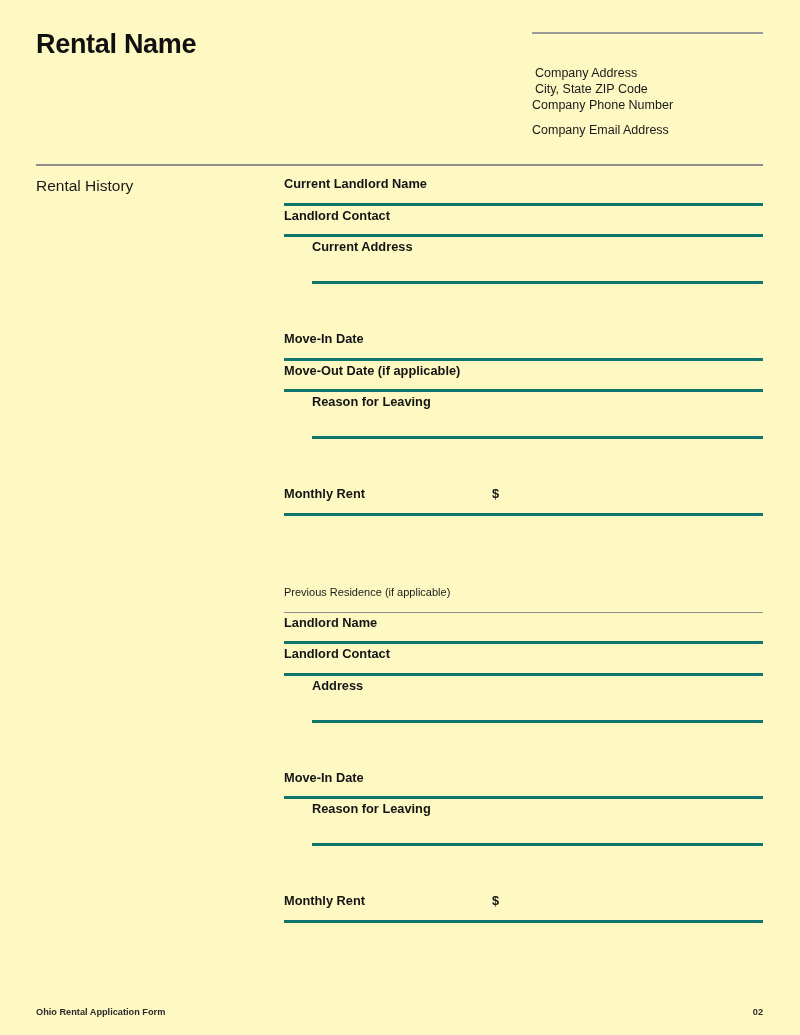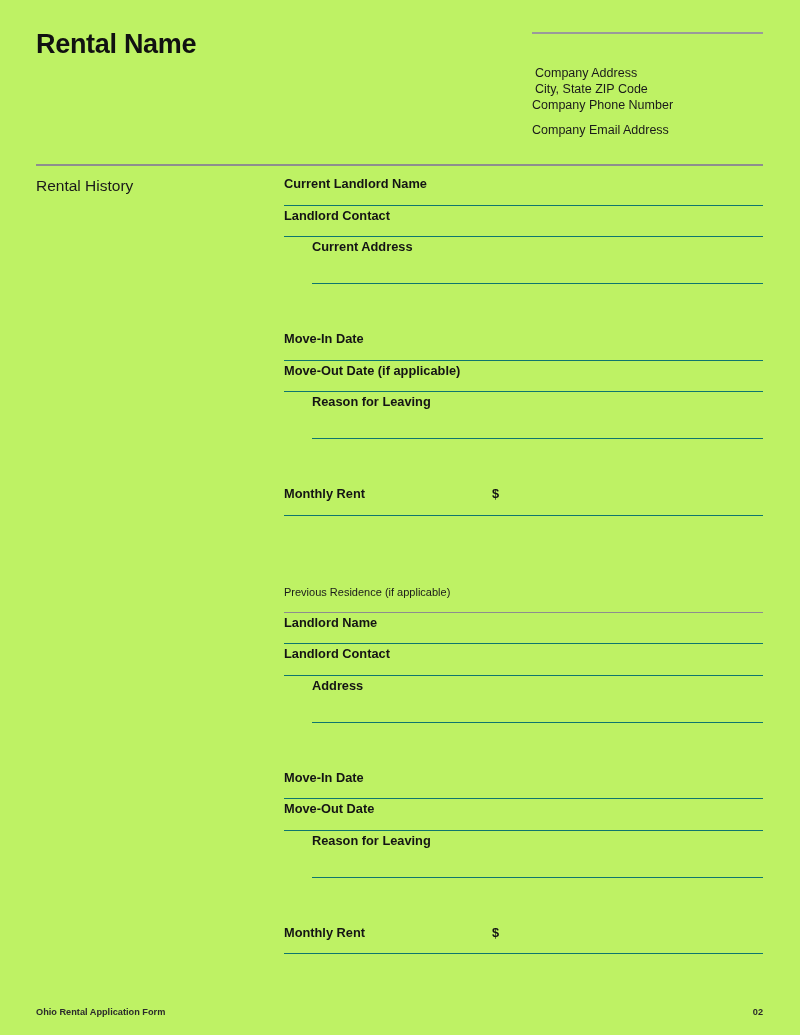--- a/index.html
+++ b/index.html
@@ -10,21 +10,21 @@
   body {
     font-family: "Liberation Sans", sans-serif;
     color: #1a1a1a;
     -webkit-font-smoothing: antialiased;
   }
 
   .page {
     position: relative;
     width: 800px;
     height: 1035px;
-    background: #bef264;
+    background: #fef9c3;
     overflow: hidden;
     box-sizing: border-box;
   }
 
   
   .doc-title {
     position: absolute;
     left: 36px;
     top: 29px;
     font-size: 27px;
@@ -88,21 +88,21 @@
     position: absolute;
     left: 284px;
     top: 174px;
     width: 479px;
   }
 
   
   .field {
     position: relative;
     box-sizing: border-box;
-    border-bottom: 1px solid #0f766e;
+    border-bottom: 3px solid #0f766e;
     height: 31.5px;
     padding-top: 2px;
   }
   .field.tall {
     height: 47px;
     margin-left: 28px;
   }
   .field-label {
     font-size: 12.8px;
     font-weight: bold;
@@ -230,23 +230,20 @@
         <div class="field">
           <div class="field-label">Landlord Contact</div>
         </div>
         <div class="field tall">
           <div class="field-label">Address</div>
         </div>
         <div class="block-gap"></div>
         <div class="field">
           <div class="field-label">Move-In Date</div>
         </div>
-        <div class="field">
-          <div class="field-label">Move-Out Date</div>
-        </div>
         <div class="field tall">
           <div class="field-label">Reason for Leaving</div>
         </div>
         <div class="block-gap"></div>
         <div class="field">
           <div class="field-label">Monthly Rent</div>
           <div class="currency">$</div>
         </div>
       </div>
 

